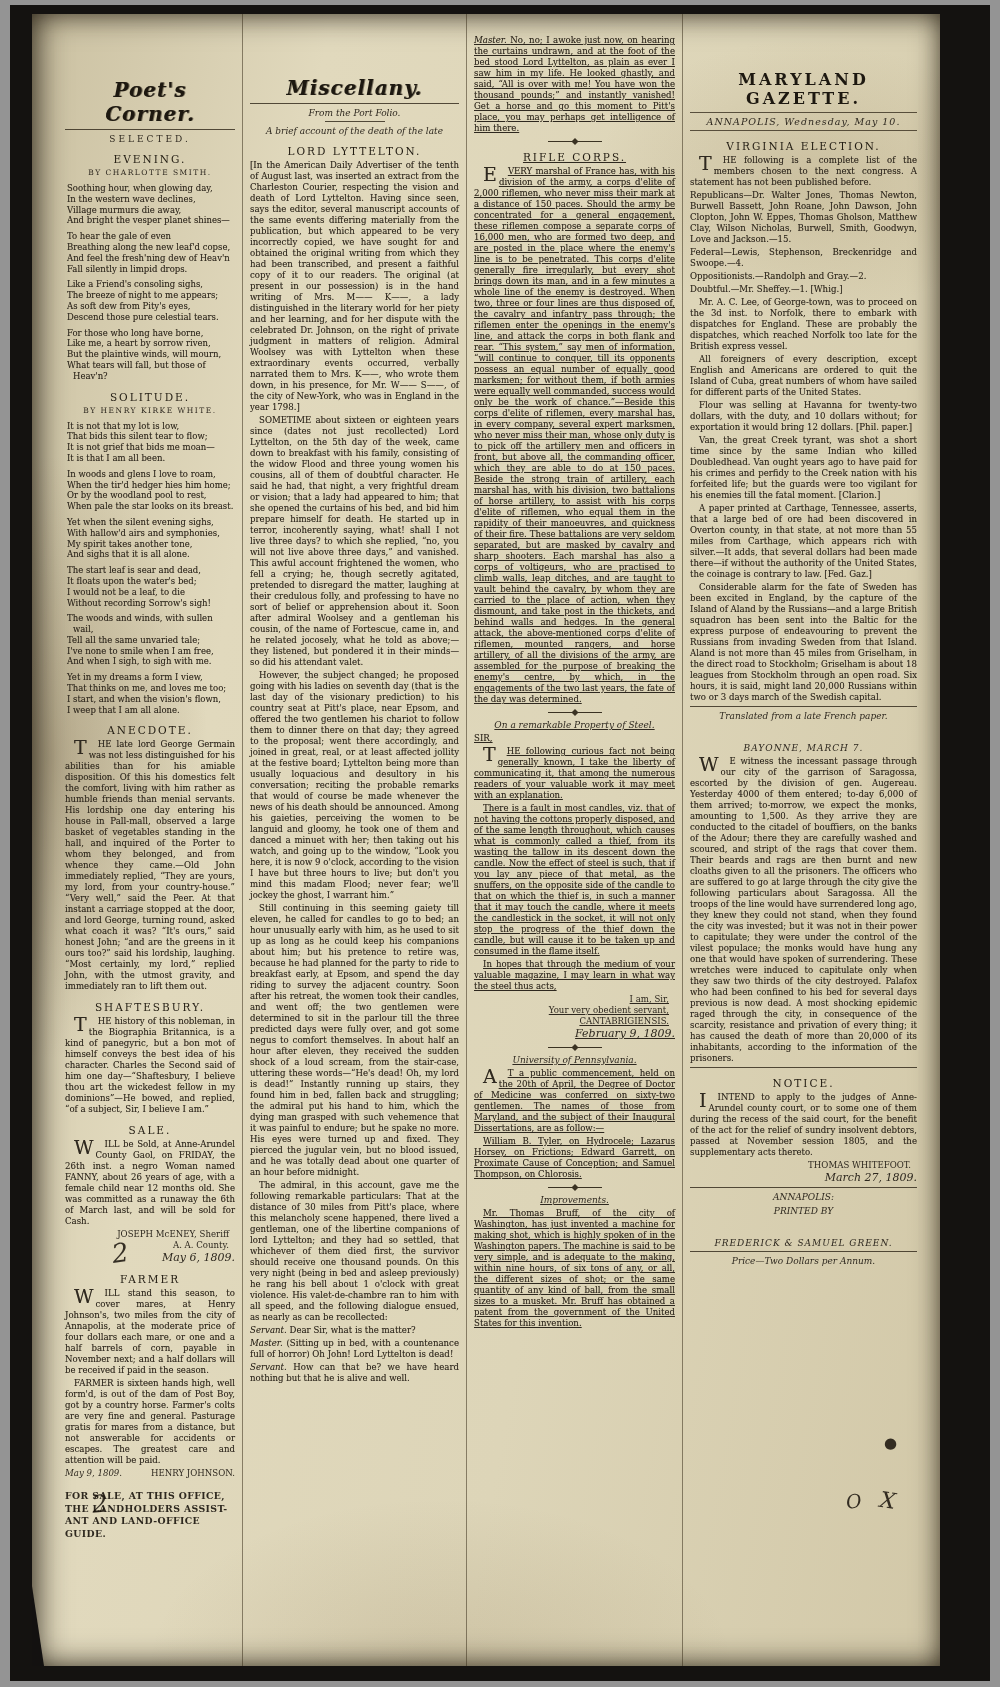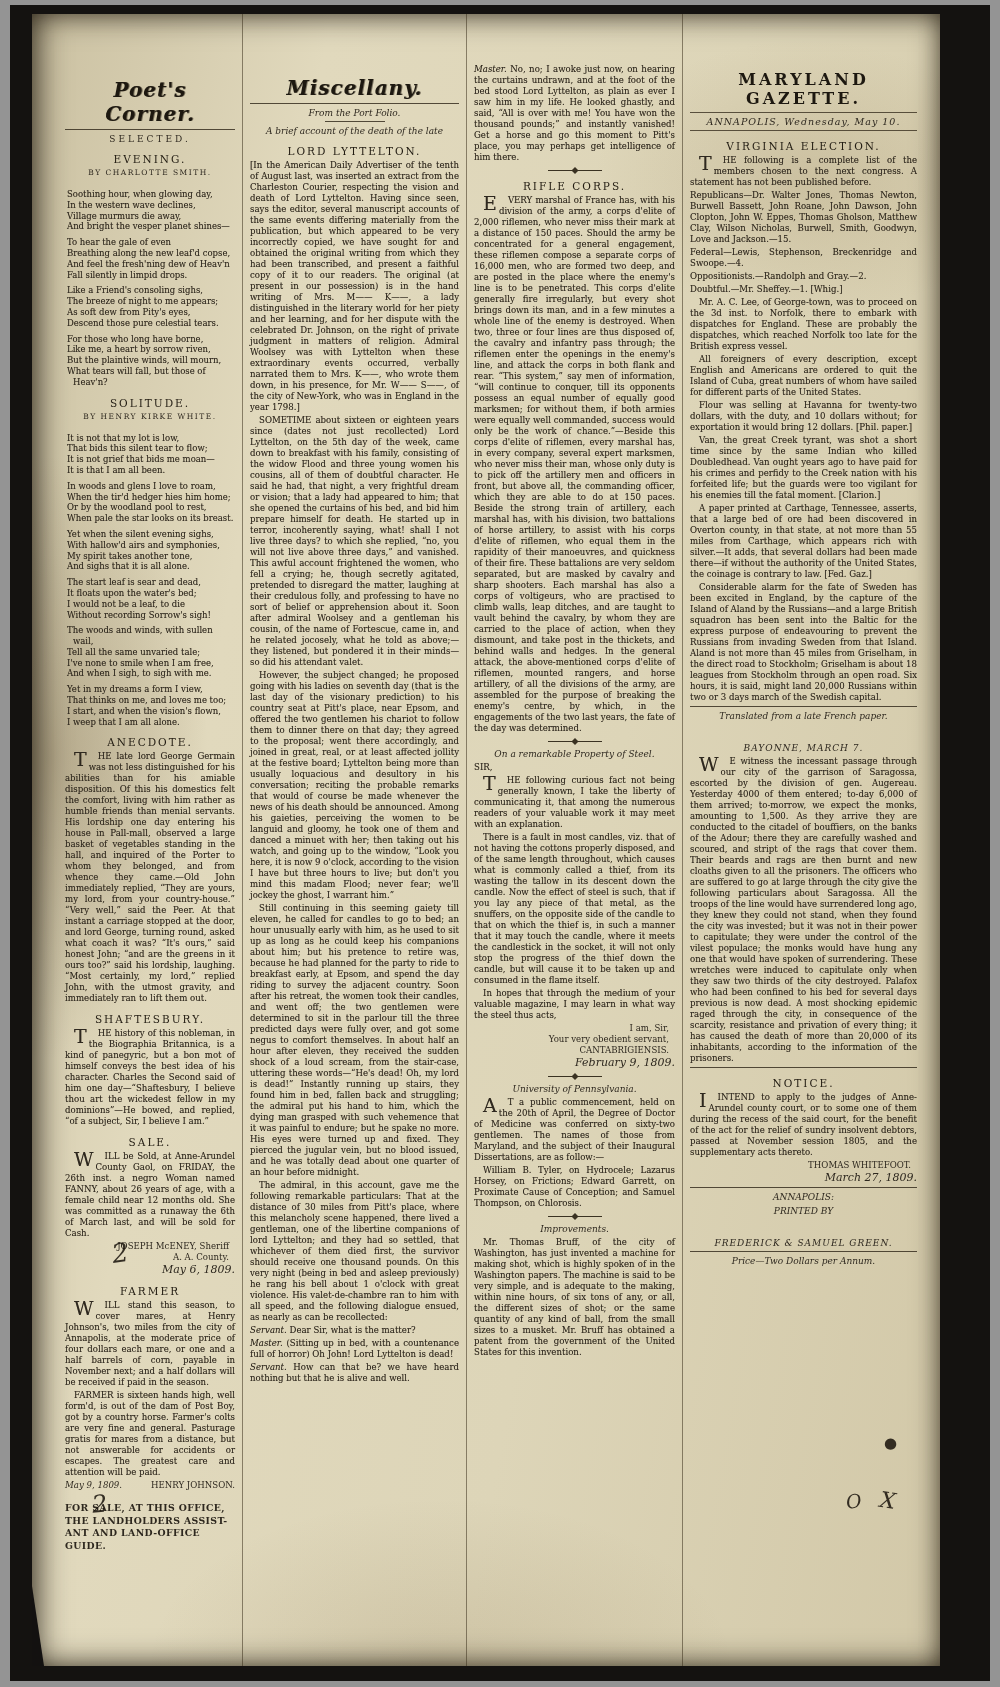--- a/index.html
+++ b/index.html
@@ -19,41 +19,41 @@
       inset 0 16px 30px -14px rgba(25,18,8,.55),
       inset 0 -16px 30px -14px rgba(25,18,8,.55);
     overflow:hidden;}
   .corner-tear{position:absolute;left:0;bottom:0;width:30px;height:80px;background:#131110;
       clip-path:polygon(0 0,40% 100%,0 100%);}
   .cols{display:flex;height:100%;box-sizing:border-box;padding-left:26px;}
   .col{box-sizing:border-box;padding:0 7px;overflow:hidden;height:100%;}
   .col + .col{border-left:1px solid rgba(60,50,30,.55);}
   .col-1{width:184px;padding-top:64px;}
   .col-2{width:224px;padding-top:62px;}
-  .col-3{width:216px;padding-top:50px;}
+  .col-3{width:216px;padding-top:21px;text-decoration:underline;}
   .col-4{width:242px;padding-top:56px;}
 
   .masthead{font-size:20px;font-weight:bold;font-style:italic;text-align:center;
       letter-spacing:1px;color:#1d1810;margin:0 0 2px;text-shadow:1px 0 0 rgba(30,22,10,.5);}
   .gazette{font-size:16px;font-weight:bold;text-align:center;letter-spacing:3px;
       color:#1d1810;margin:0 0 4px;}
   .dateline{font-style:italic;font-size:9.5px;letter-spacing:1px;text-align:center;
       border-top:1px solid rgba(45,36,22,.75);border-bottom:1px solid rgba(45,36,22,.75);
       padding:3px 0;margin:2px 0 6px;}
   .heading{font-size:10.5px;letter-spacing:2px;text-align:center;margin:9px 0 3px;color:#221c12;}
   .subhead{font-size:9px;letter-spacing:3px;text-align:center;margin:4px 0 2px;}
   .byline{font-size:7.5px;letter-spacing:1.5px;text-align:center;margin:0 0 5px;}
   .italic-center{font-style:italic;font-size:9px;text-align:center;margin:4px 0 3px;}
   .small-head{font-style:italic;font-size:9px;letter-spacing:1px;text-align:center;margin:22px 0 3px;}
   .para{font-size:8.6px;line-height:11px;text-align:justify;text-indent:9px;margin:0 0 2px;
       text-shadow:0 0 .5px rgba(60,45,25,.4);}
   .para.noindent{text-indent:0;}
   .para.dropcap::first-letter{font-size:19px;line-height:14px;float:left;padding:1px 2px 0 0;}
   .dialogue .speaker{font-style:italic;}
-  .poem{margin:12px 0 4px;}
+  .poem{margin:6px 0 4px;}
   .poem-line{font-size:8.5px;line-height:10.8px;margin-left:8px;text-indent:-6px;
       text-shadow:0 0 .5px rgba(60,45,25,.4);}
   .stanza-gap{height:5px;}
   .sig-row{display:flex;justify-content:space-between;font-size:8.6px;margin:2px 0;}
   .sig-left{font-style:italic;}
   .line-right{text-align:right;font-size:8.6px;padding-right:6px;margin:1px 0;}
   .line-left{text-align:right;font-size:11px;font-style:italic;margin:1px 0;}
   .caps-block{font-weight:bold;font-size:9.3px;line-height:12.5px;letter-spacing:.4px;margin-top:12px;}
   .divider{margin:7px auto;width:54px;border-top:1.2px solid #3a3222;position:relative;}
   .divider::after{content:"";position:absolute;left:50%;top:-3.5px;width:5px;height:5px;

